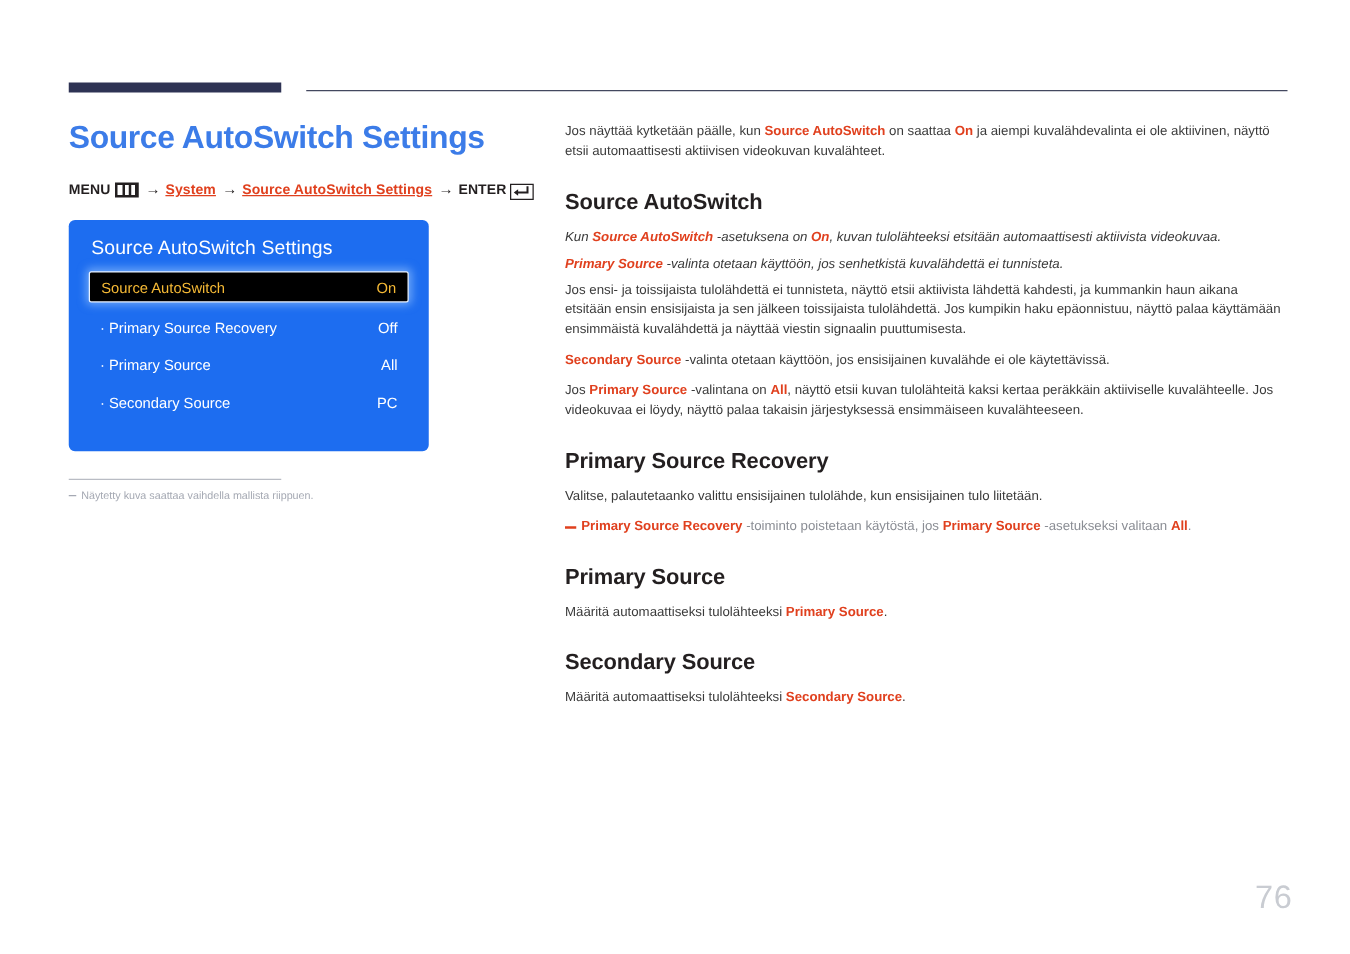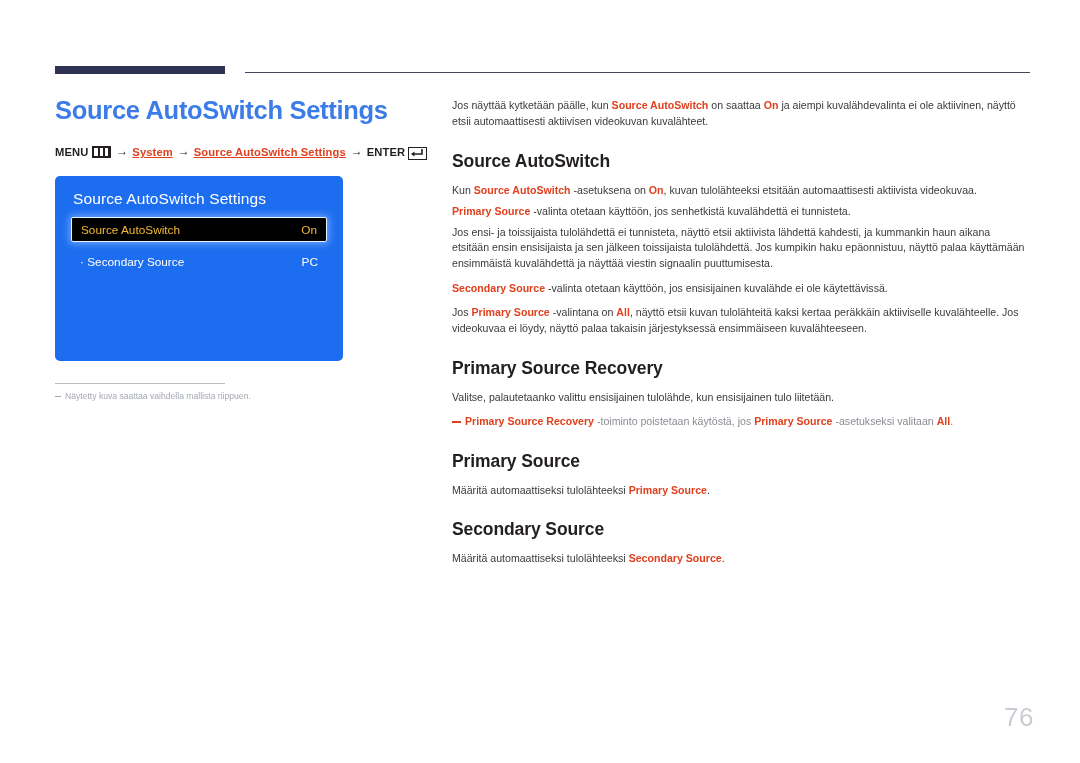--- a/index.html
+++ b/index.html
@@ -182,21 +182,21 @@
     left: 452px;
     top: 98px;
     width: 578px;
   }
   .body-p {
     font-size: 10.6px;
     line-height: 1.48;
     color: #3a3a3a;
     margin: 0 0 9px 0;
   }
-  .body-p.tight { margin-bottom: 5px; }
+  .body-p.tight { margin-bottom: 5px; font-style: italic; }
   .red { color: #e0401e; font-weight: bold; }
   .sec-head {
     font-size: 17.5px;
     font-weight: bold;
     color: #231f20;
     margin: 21px 0 11px 0;
     letter-spacing: -0.1px;
   }
   .sec-head.first { margin-top: 22px; }
   .note-line {
@@ -257,21 +257,29 @@
   </div>
 
   <div class="osd-panel">
     <div class="osd-title">Source AutoSwitch Settings</div>
 
     <div class="osd-row selected">
       <span class="osd-label">Source AutoSwitch</span>
       <span class="osd-value">On</span>
     </div>
 
-
+    <div class="osd-row">
+      <span class="osd-label">· Primary Source Recovery</span>
+      <span class="osd-value">Off</span>
+    </div>
+
+    <div class="osd-row">
+      <span class="osd-label">· Primary Source</span>
+      <span class="osd-value">All</span>
+    </div>
 
     <div class="osd-row">
       <span class="osd-label">· Secondary Source</span>
       <span class="osd-value">PC</span>
     </div>
   </div>
 
   <div class="foot-rule"></div>
   <div class="foot-note">
     <span class="foot-dash"></span>

